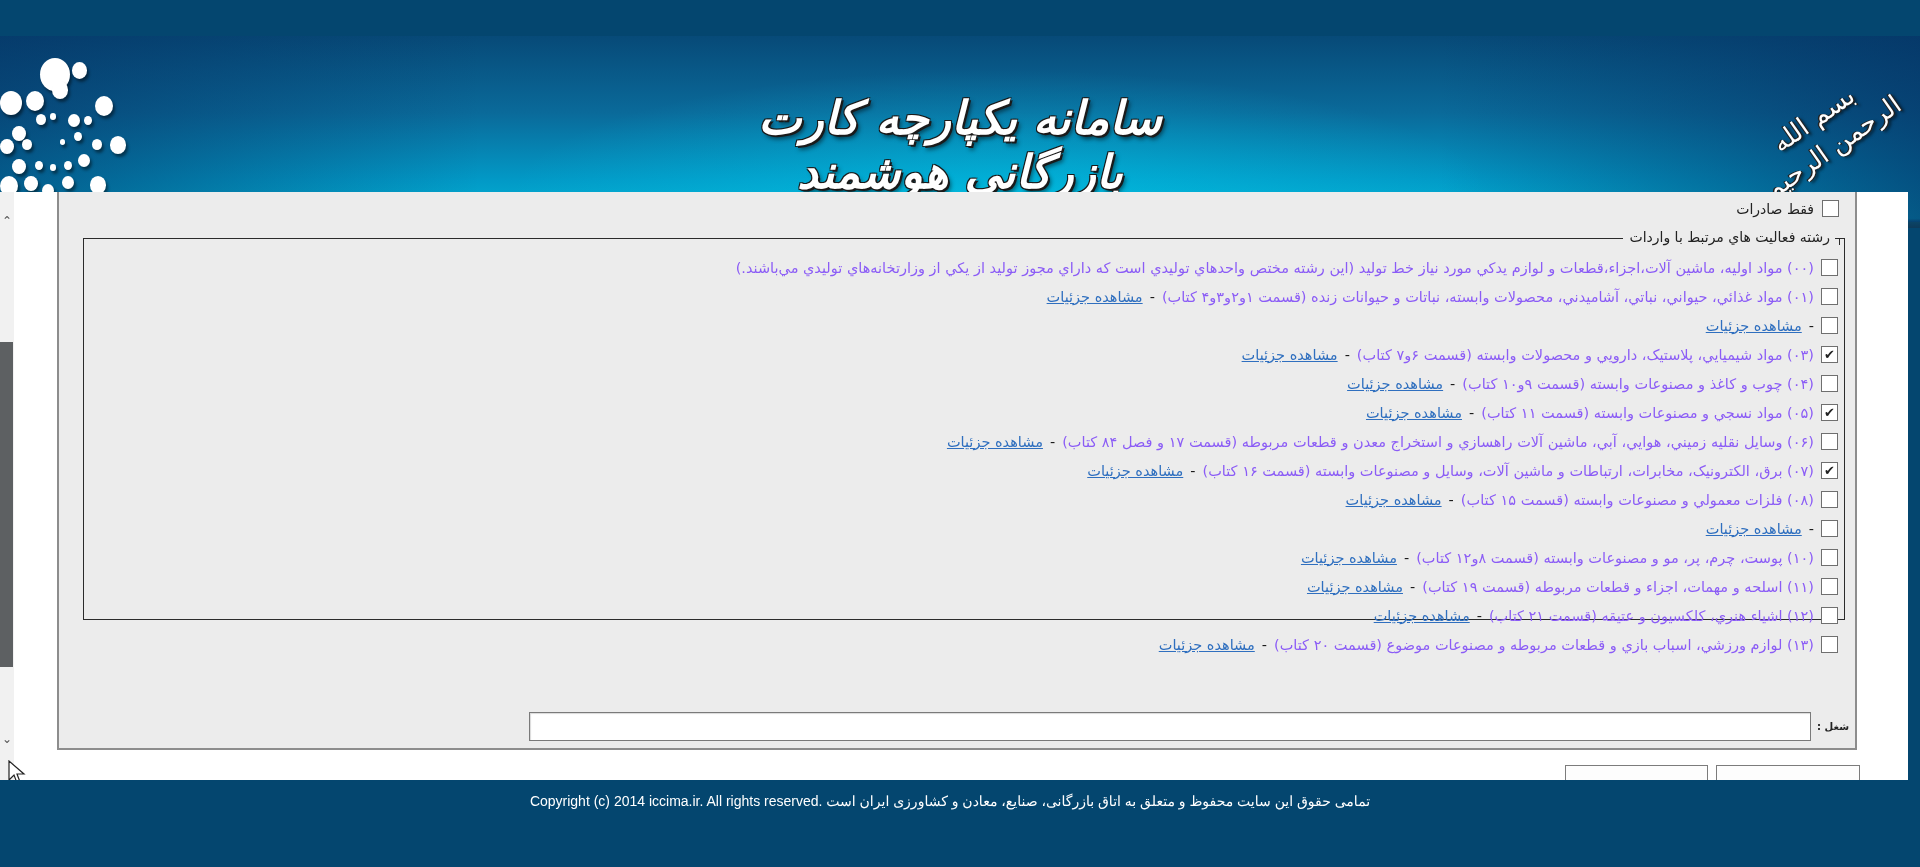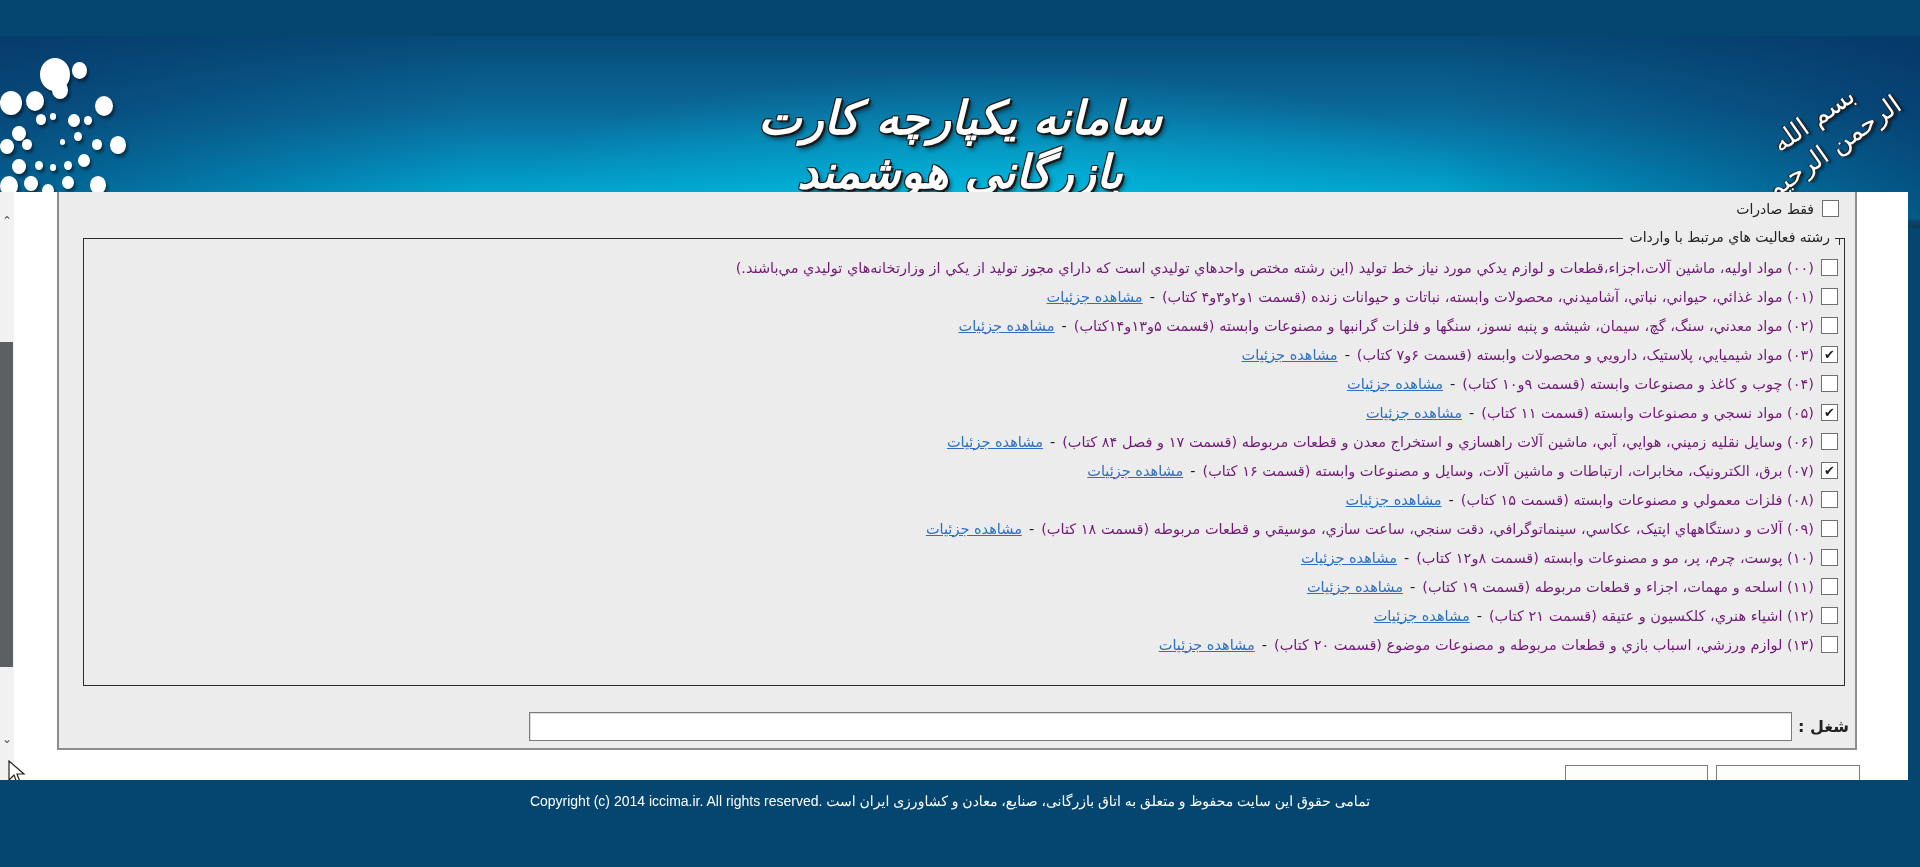--- a/index.html
+++ b/index.html
@@ -52,38 +52,38 @@
       direction: rtl;
     }
     .exports-row { position: absolute; right: 16px; top: 8px; display: flex; align-items: center; gap: 8px; }
     .cb {
       width: 17px; height: 17px; border: 1px solid #6f6f6f; background: #ffffff; display: inline-flex;
       align-items: center; justify-content: center; font-size: 13px; color: #222; line-height: 1; flex: none;
     }
     .label-text { font-size: 14px; color: #222; }
 
     .fieldset {
-      position: absolute; left: 24px; right: 10px; top: 46px; height: 448px;
+      position: absolute; left: 24px; right: 10px; top: 46px; height: 382px;
       border: 1px solid #2b2b2b; border-top-color: #2b2b2b; text-align: center;
     }
     .fieldset-legend {
       position: absolute; right: 8px; top: -10px; background: #ececec; padding: 0 6px;
       font-size: 14px; color: #222;
     }
     .fieldset-legend::before {
       content: ""; position: absolute; right: -4px; top: 9px; width: 4px; height: 6px; border-top: 1px solid #2b2b2b; border-right: 1px solid #2b2b2b;
     }
     .items { position: absolute; right: 6px; top: 14px; left: 6px; }
     .item { height: 29px; display: flex; align-items: center; gap: 7px; white-space: nowrap; }
-    .item-text { font-size: 14.5px; color: #701a75; }
+    .item-text { font-size: 14.5px; color: #8b5cf6; }
     .item-sep { font-size: 14.5px; color: #1c1c1c; }
     .item-link { font-size: 14.5px; color: #2f6fbf; text-decoration: underline; cursor: pointer; }
 
     .job-row { position: absolute; right: 6px; top: 520px; left: 470px; display: flex; align-items: center; gap: 6px; }
-    .job-label { font-size: 16px; color: #222; font-weight: bold; }
+    .job-label { font-size: 10px; color: #222; font-weight: bold; }
     .job-input {
       flex: 1; height: 29px; border: 1px solid #7a7a7a; background: #ffffff; box-shadow: inset 1px 1px 1px rgba(0,0,0,0.15);
       font-size: 14px; padding: 0 6px; direction: rtl;
     }
 
     .btn {
       position: absolute; top: 573px; height: 20px; background: #fdfdfd; border: 1px solid #7c7c7c; border-bottom: none;
       font-size: 13px; color: #222; text-align: center; padding-top: 2px; overflow: hidden;
     }
 
@@ -160,21 +160,20 @@
             <span class="item-text">(۰۰) مواد اوليه، ماشين آلات،اجزاء،قطعات و لوازم يدكي مورد نياز خط توليد (اين رشته مختص واحدهاي توليدي است كه داراي مجوز توليد از يكي از وزارتخانه‌هاي توليدي مي‌باشند.)</span>
           </div>
           <div class="item">
             <span class="cb"></span>
             <span class="item-text">(۰۱) مواد غذائي، حيواني، نباتي، آشاميدني، محصولات وابسته، نباتات و حيوانات زنده (قسمت ۱و۲و۳و۴ كتاب)</span>
             <span class="item-sep">-</span>
             <a class="item-link">مشاهده جزئيات</a>
           </div>
           <div class="item">
             <span class="cb"></span>
-            <span class="item-text">(۰۲) مواد معدني، سنگ، گچ، سيمان، شيشه و پنبه نسوز، سنگها و فلزات گرانبها و مصنوعات وابسته (قسمت ۵و۱۳و۱۴كتاب)</span>
             <span class="item-sep">-</span>
             <a class="item-link">مشاهده جزئيات</a>
           </div>
           <div class="item">
             <span class="cb">✔</span>
             <span class="item-text">(۰۳) مواد شيميايي، پلاستيک، دارويي و محصولات وابسته (قسمت ۶و۷ كتاب)</span>
             <span class="item-sep">-</span>
             <a class="item-link">مشاهده جزئيات</a>
           </div>
           <div class="item">
@@ -202,21 +201,20 @@
             <a class="item-link">مشاهده جزئيات</a>
           </div>
           <div class="item">
             <span class="cb"></span>
             <span class="item-text">(۰۸) فلزات معمولي و مصنوعات وابسته (قسمت ۱۵ كتاب)</span>
             <span class="item-sep">-</span>
             <a class="item-link">مشاهده جزئيات</a>
           </div>
           <div class="item">
             <span class="cb"></span>
-            <span class="item-text">(۰۹) آلات و دستگاههاي اپتيک، عكاسي، سينماتوگرافي، دقت سنجي، ساعت سازي، موسيقي و قطعات مربوطه (قسمت ۱۸ كتاب)</span>
             <span class="item-sep">-</span>
             <a class="item-link">مشاهده جزئيات</a>
           </div>
           <div class="item">
             <span class="cb"></span>
             <span class="item-text">(۱۰) پوست، چرم، پر، مو و مصنوعات وابسته (قسمت ۸و۱۲ كتاب)</span>
             <span class="item-sep">-</span>
             <a class="item-link">مشاهده جزئيات</a>
           </div>
           <div class="item">

